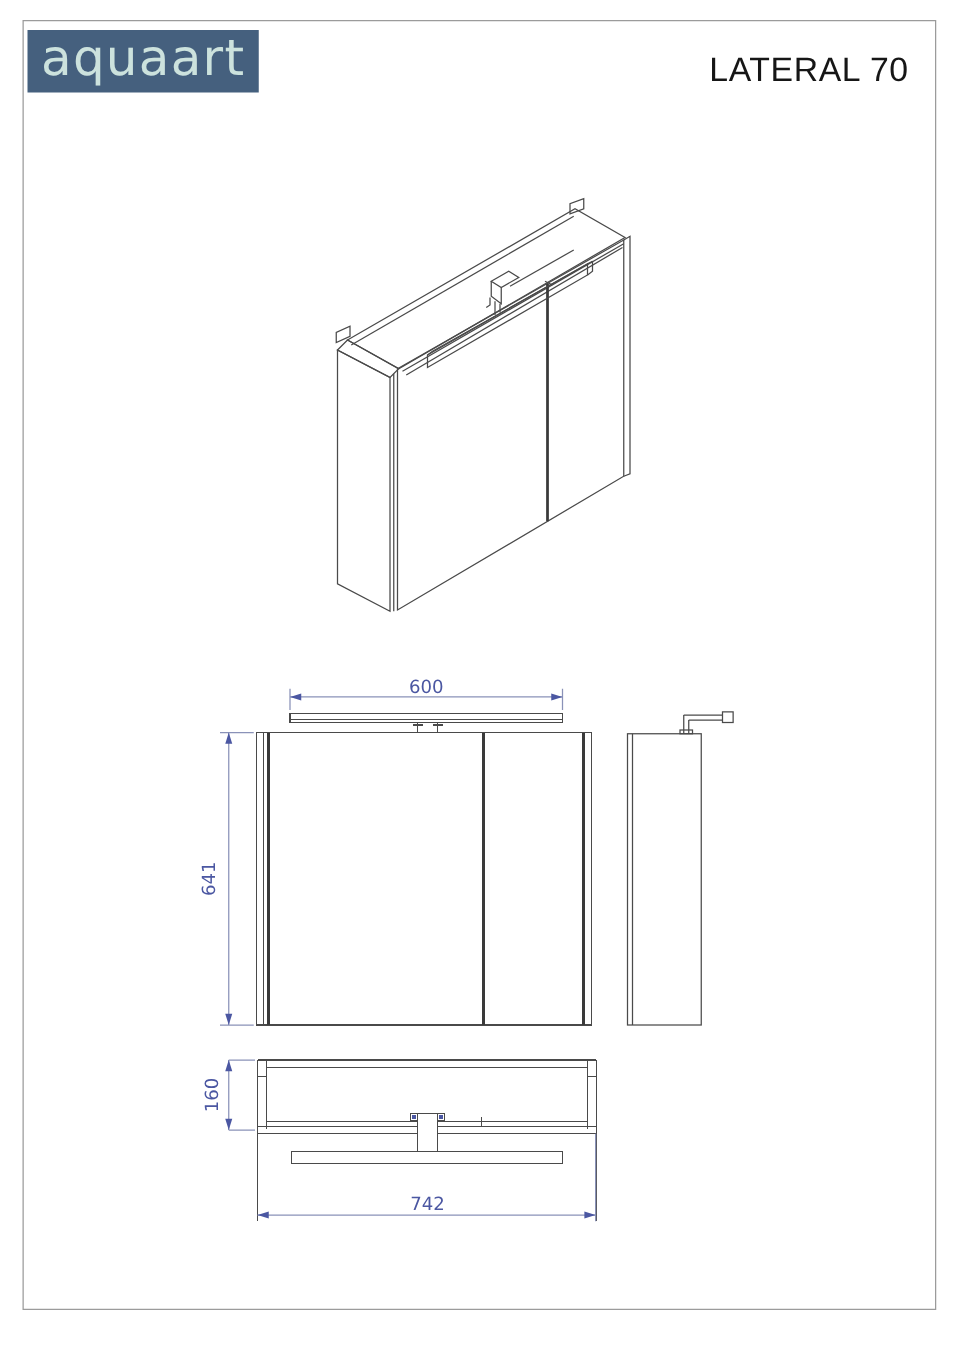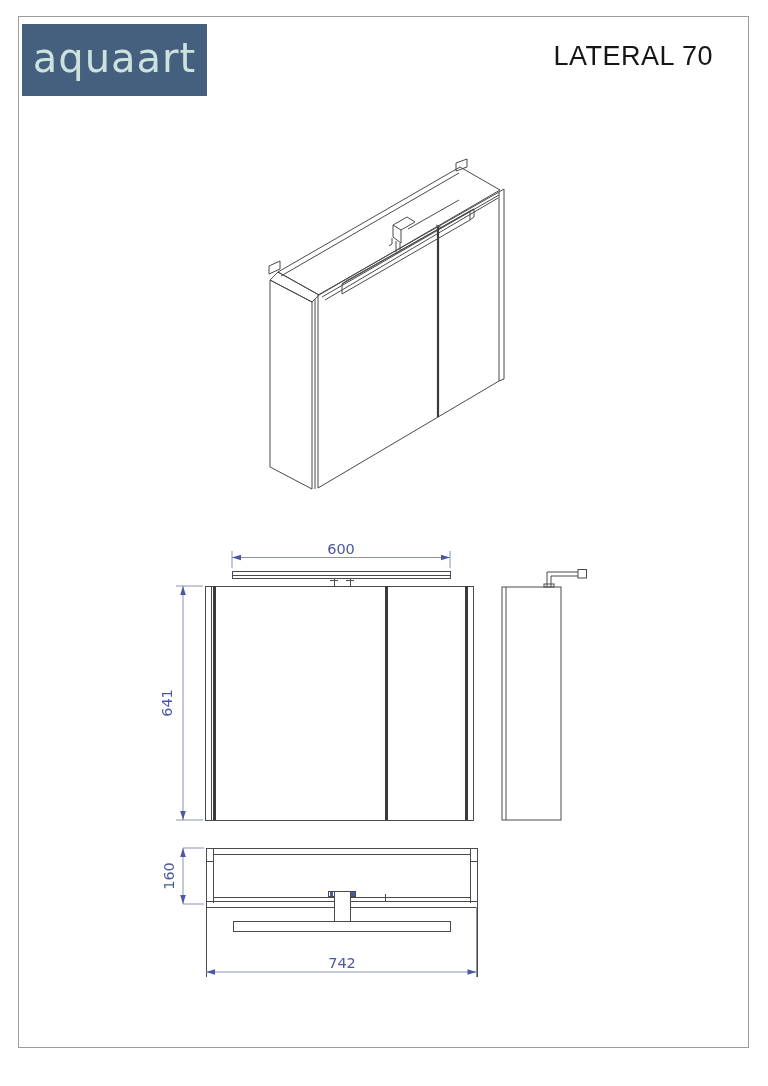--- a/index.html
+++ b/index.html
@@ -5,29 +5,29 @@
   html,body{margin:0;padding:0;}
   body{
     width:768px;height:1086px;position:relative;background:#ffffff;
     font-family:"DejaVu Sans","Liberation Sans",sans-serif;overflow:hidden;
   }
   .page-border{
     position:absolute;left:18px;top:16px;width:729px;height:1030px;
     border:1.5px solid #9b9b9b;background:#ffffff;
   }
   .logo{
-    position:absolute;left:22px;top:24px;width:185px;height:72px;
+    position:absolute;left:22px;top:24px;width:185px;height:50px;
     background:#45607E;display:flex;align-items:center;justify-content:center;
   }
   .logo-text{
     color:#CCE2DD;font-size:40px;font-weight:400;letter-spacing:1px;
     font-family:"DejaVu Sans",sans-serif;line-height:1;padding-bottom:4px;
   }
   .doc-title{
-    position:absolute;top:41px;right:55px;color:#161616;
+    position:absolute;top:41px;right:41px;color:#161616;
     font-size:27px;font-weight:400;letter-spacing:.5px;
     font-family:"Liberation Sans",sans-serif;
   }
   svg.drawing{position:absolute;left:0;top:0;}
   .ln{stroke:#4a4a4a;stroke-width:1;fill:none;}
   .lnthick{stroke:#3a3a3a;stroke-width:2.2;fill:none;}
   .face{stroke:#4a4a4a;stroke-width:1;fill:#ffffff;}
   .dim{stroke:#8a92b8;stroke-width:1;fill:none;}
   .dimarrow{fill:#4b57a2;stroke:none;}
   .dimtext{fill:#4b57a2;font-size:14.5px;font-family:"DejaVu Sans",sans-serif;}

